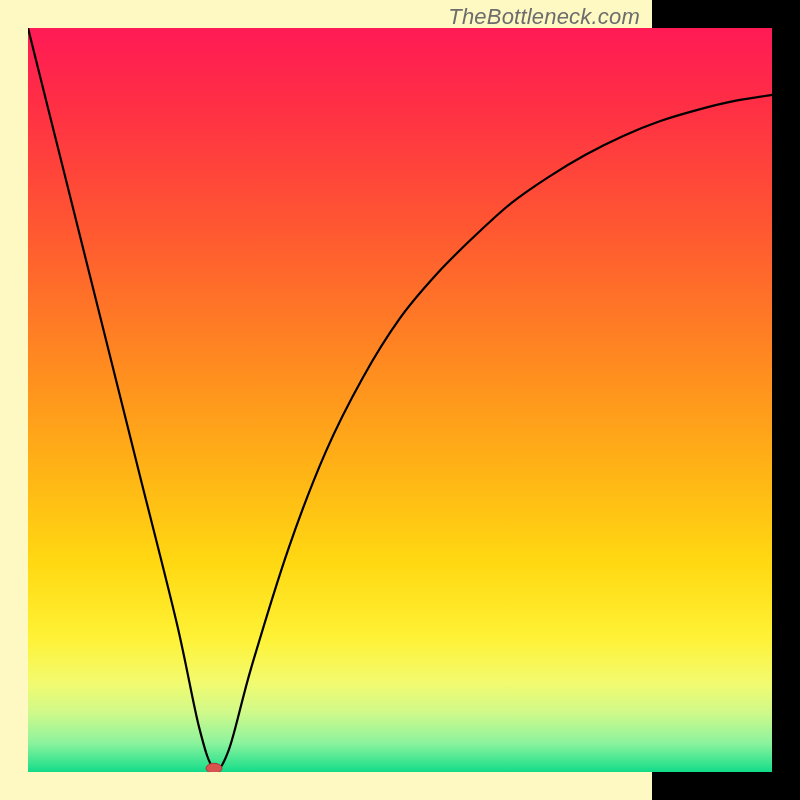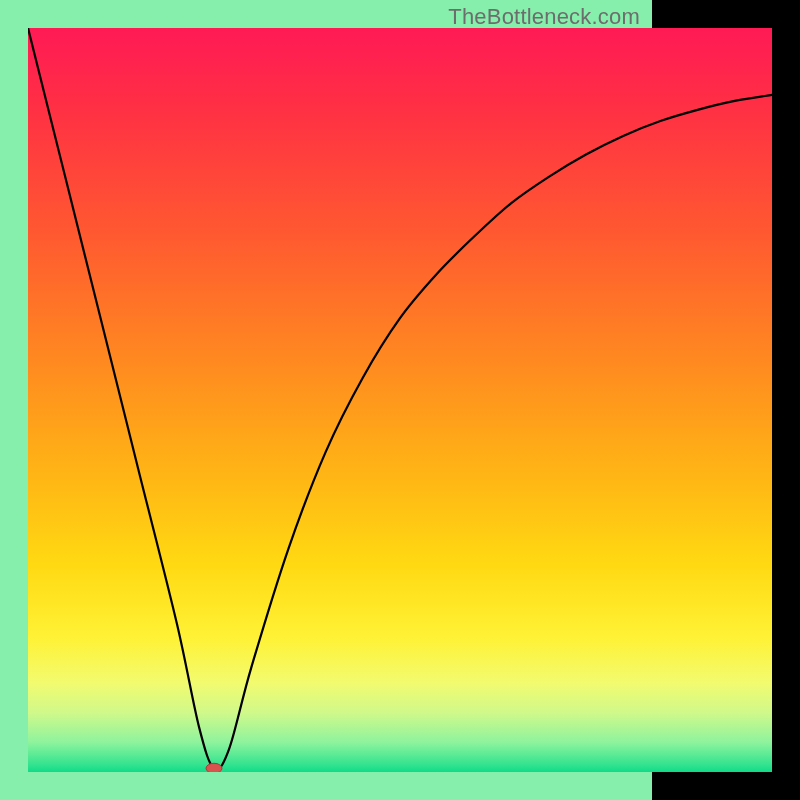--- a/index.html
+++ b/index.html
@@ -8,22 +8,23 @@
     width: 800px;
     height: 800px;
     overflow: hidden;
     background: #000;
     font-family: Arial, Helvetica, sans-serif;
   }
   .frame {
     position: relative;
     width: 652px;
     height: 800px;
-    background: #86efac;
+    background: #fef9c3;
     box-sizing: border-box;
+    font-style: italic;
   }
   .plot-area {
     position: absolute;
     top: 28px;
     left: 28px;
     width: 744px;
     height: 744px;
     
     background: linear-gradient(
       to bottom,

